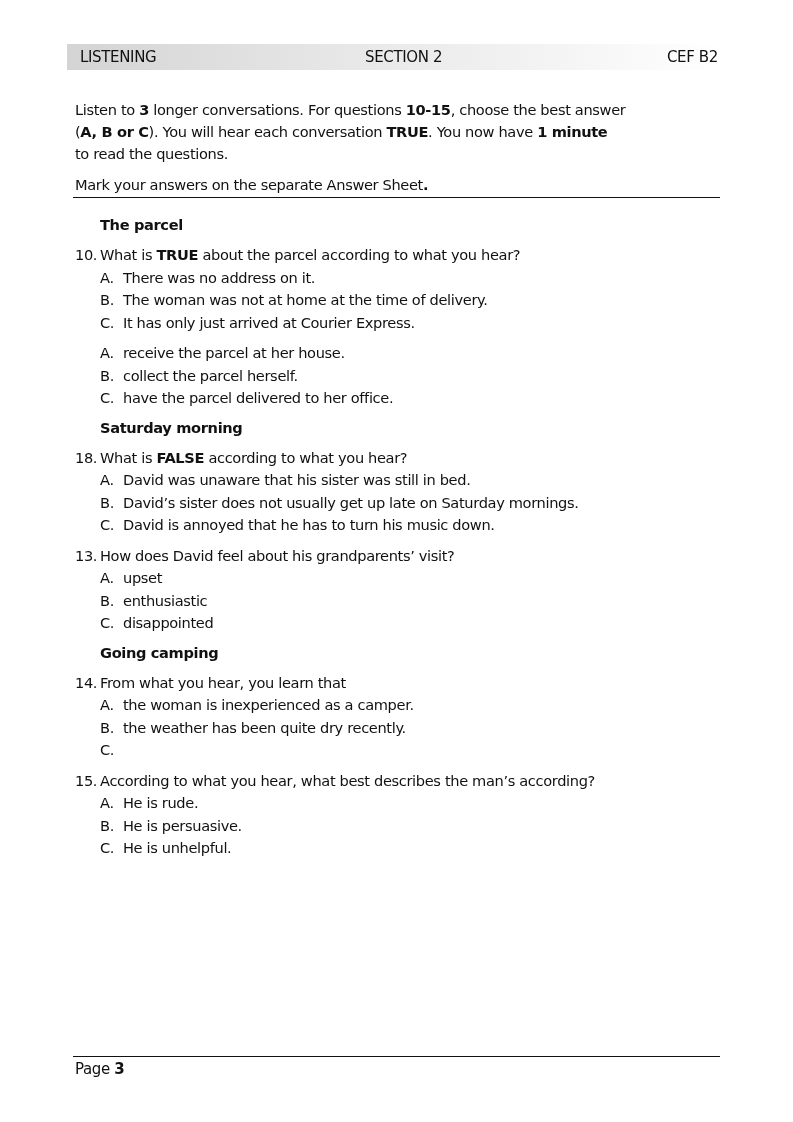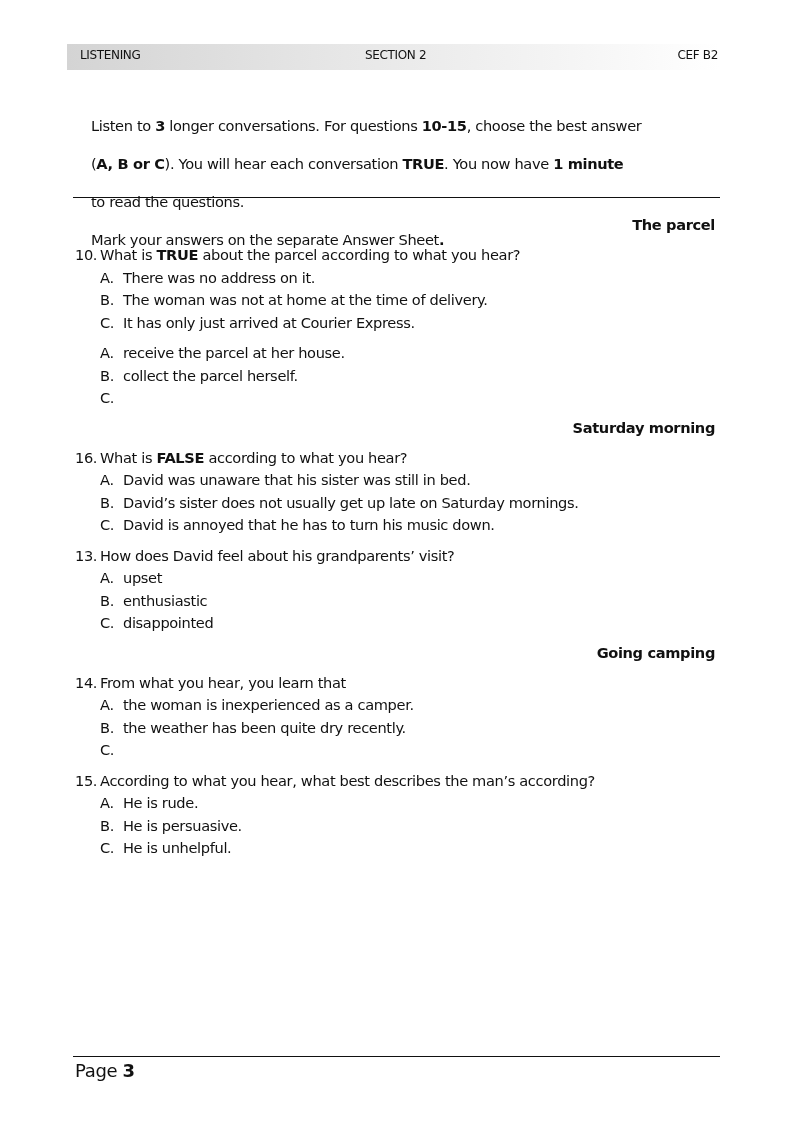--- a/index.html
+++ b/index.html
@@ -5,43 +5,43 @@
     html, body { margin: 0; padding: 0; background: #ffffff; }
     body {
       width: 793px; height: 1122px; position: relative; overflow: hidden;
       font-family: "DejaVu Sans", sans-serif; color: #111; font-size: 14.6px;
       letter-spacing: -0.35px;
     }
     .header-bar {
       position: absolute; left: 67px; top: 44px; width: 653px; height: 26px;
       background: linear-gradient(to right, #d4d4d4 0%, #e6e6e6 40%, #f4f4f4 75%, #ffffff 100%);
     }
-    .header-bar span { position: absolute; top: 4px; font-size: 12px; }
+    .header-bar span { position: absolute; top: 4px; font-size: 15px; }
     .h-left { left: 13px; }
     .h-center { left: 290px; margin-left: 8px; }
     .h-right { right: 2px; margin-left: 28px; }
 
     .intro { position: absolute; left: 75px; top: 99px; width: 650px; line-height: 22px; }
-    .intro p { margin: 16px; }
+    .intro p { margin: 0; }
     .intro .mark { margin-top: 9px; }
     .rule-top { position: absolute; left: 73px; top: 197px; width: 647px; height: 1px; background: #111; }
 
     .content { position: absolute; left: 75px; top: 214px; width: 640px; }
-    .section-title { font-weight: bold; margin-left: 25px; height: 22px; line-height: 22px; text-align: right; }
+    .section-title { font-weight: bold; margin-left: 25px; height: 22px; line-height: 22px; }
     .question { margin-top: 8px; }
     .q-line { height: 22.5px; line-height: 22.5px; display: flex; }
     .q-num { width: 25px; flex: none; }
     .opt { height: 22.5px; line-height: 22.5px; display: flex; margin-left: 25px; }
     .opt-letter { width: 23px; flex: none; }
     .group { margin-bottom: 7px; }
     .group + .group { margin-top: 4px; }
     b { font-weight: bold; }
 
     .rule-bottom { position: absolute; left: 73px; top: 1056px; width: 647px; height: 1px; background: #111; }
-    .footer { position: absolute; left: 75px; top: 1060px; font-size: 18px; }
+    .footer { position: absolute; left: 75px; top: 1060px; font-size: 15px; }
   </style>
 </head>
 <body>
 
 <div class="header-bar">
   <span class="h-left">LISTENING</span>
   <span class="h-center">SECTION 2</span>
   <span class="h-right">CEF B2</span>
 </div>
 
@@ -78,28 +78,29 @@
         <div class="opt">
           <span class="opt-letter">A.</span>
           <span>receive the parcel at her house.</span>
         </div>
         <div class="opt">
           <span class="opt-letter">B.</span>
           <span>collect the parcel herself.</span>
         </div>
         <div class="opt">
           <span class="opt-letter">C.</span>
+          <span>have the parcel delivered to her office.</span>
         </div>
       </div>
     </div>
     <div class="group">
       <div class="section-title">Saturday morning</div>
       <div class="question">
         <div class="q-line">
-          <span class="q-num">16.</span>
+          <span class="q-num">18.</span>
           <span><span>What is </span><b>FALSE</b><span> according to what you hear?</span></span>
         </div>
         <div class="opt">
           <span class="opt-letter">A.</span>
           <span>David was unaware that his sister was still in bed.</span>
         </div>
         <div class="opt">
           <span class="opt-letter">B.</span>
           <span>David’s sister does not usually get up late on Saturday mornings.</span>
         </div>

